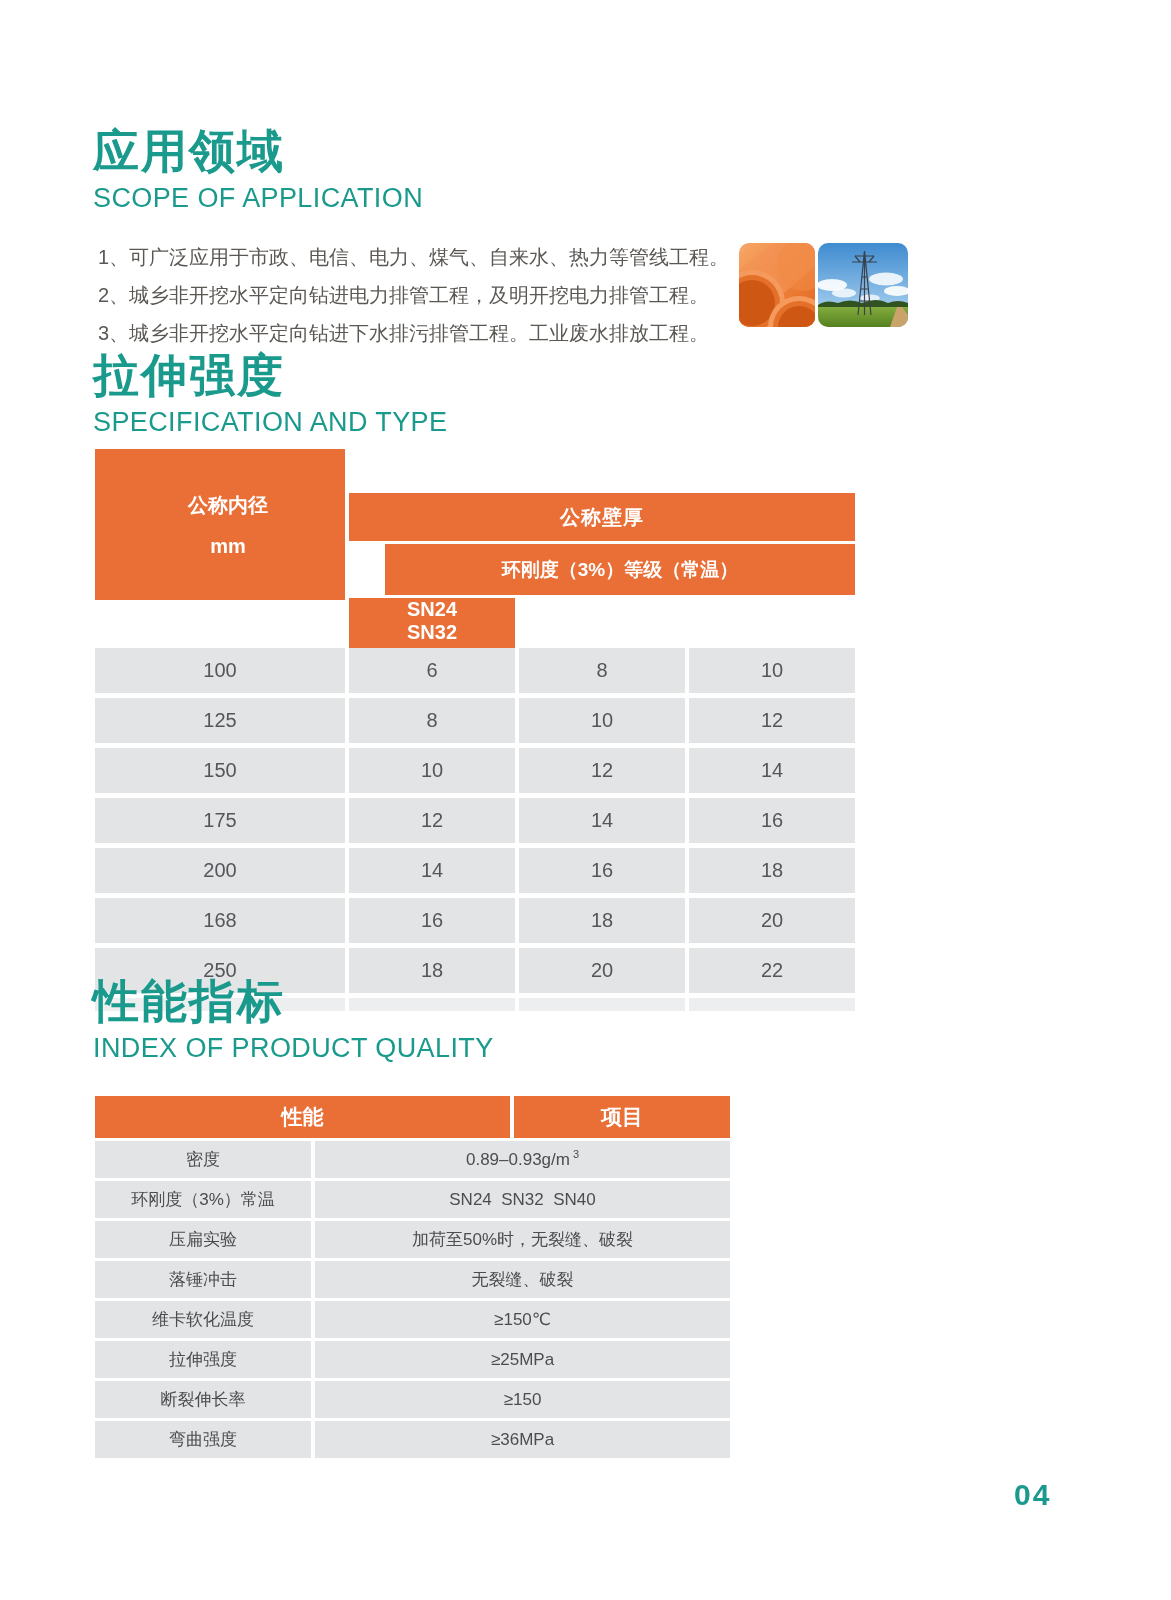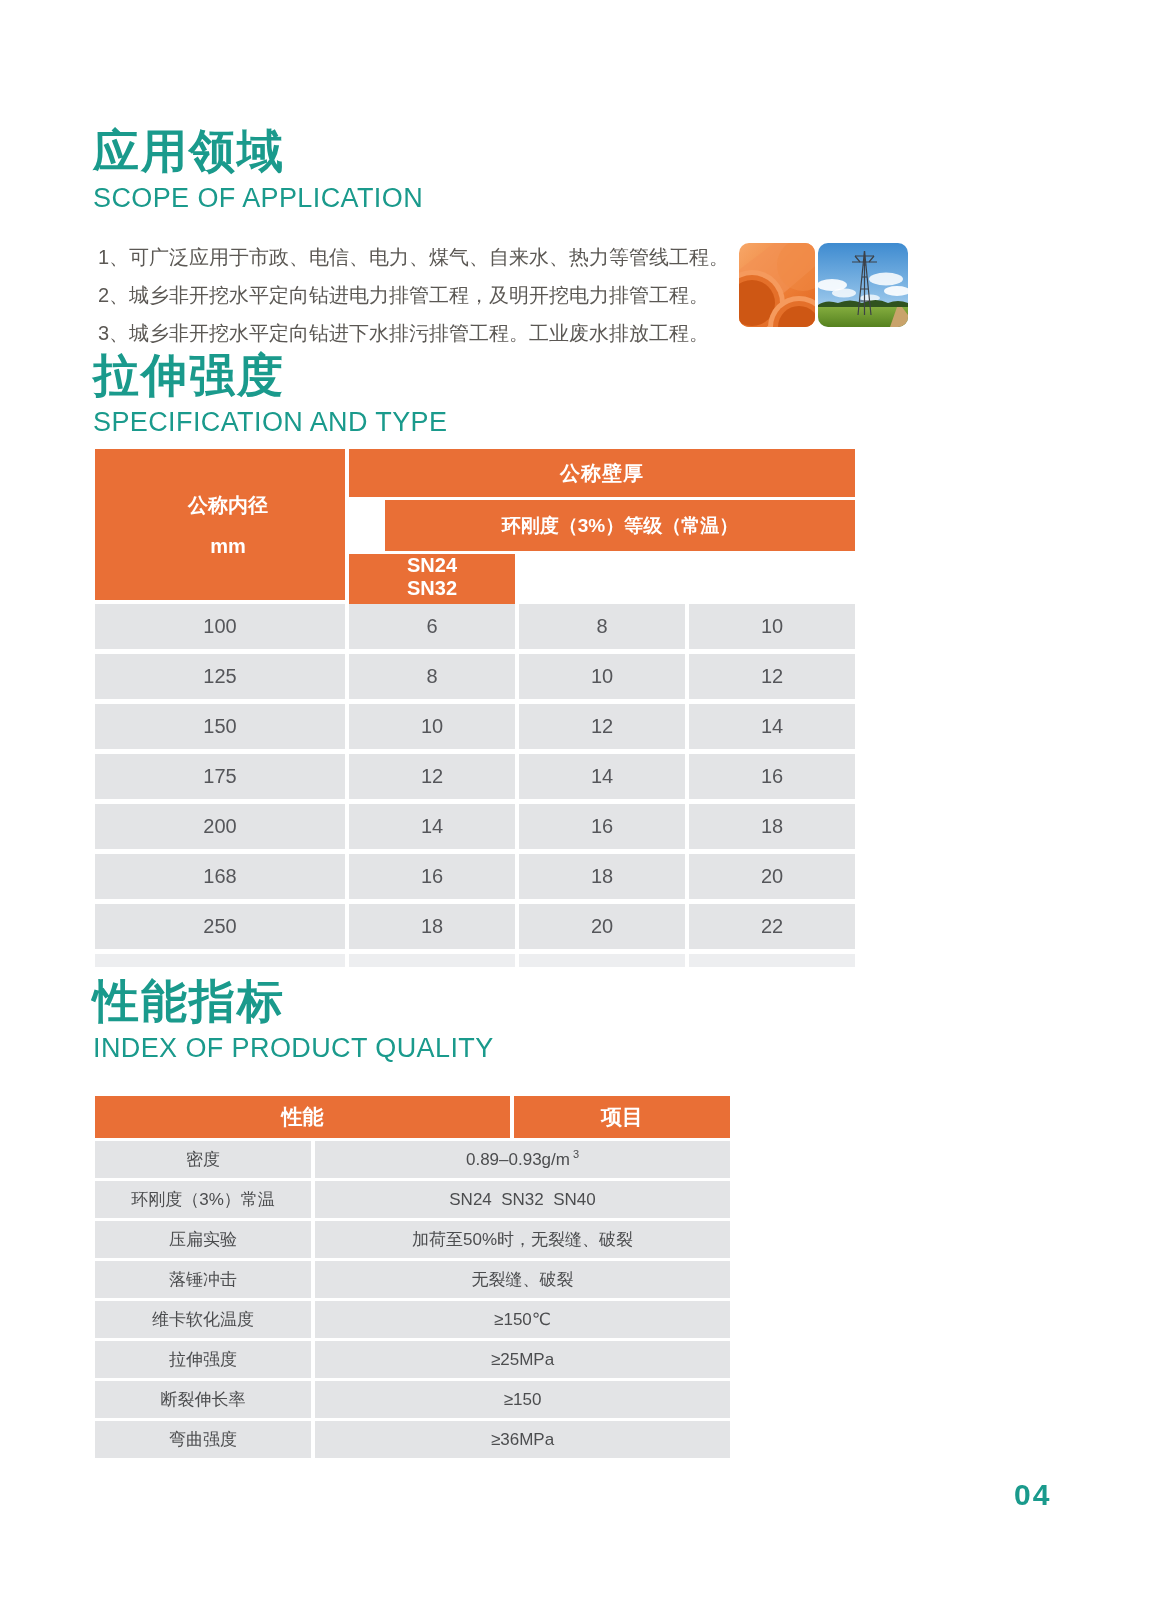--- a/index.html
+++ b/index.html
@@ -33,21 +33,21 @@
 
   
   .spec-table{ position:absolute; left:95px; top:449px; width:760px; }
   .spec-header{ display:flex; gap:4px; }
   .corner-cell{
     width:250px; height:151px; background:var(--orange); color:#fff; font-weight:bold;
     font-size:20px; display:flex; flex-direction:column; align-items:center; justify-content:center; gap:16px;padding-left:16px;
   }
   .header-right{ width:506px; display:flex; flex-direction:column; gap:3px; }
   .band{ background:var(--orange); color:#fff; font-weight:bold; display:flex; align-items:center; justify-content:center; }
-  .band1{ height:48px; font-size:20px; letter-spacing:1px; }
+  .band1{ height:48px; font-size:20px; letter-spacing:1px;margin-top:44px; }
   .band2{ height:51px; font-size:19px;margin-left:36px; }
   .sn-row{ display:flex; gap:0; height:46px;flex-direction:column; }
   .sn-cell{ width:166px; background:var(--orange); color:#fff; font-weight:bold; font-size:20px;
     display:flex; align-items:center; justify-content:center; }
   .spec-body{ margin-top:4px; display:grid; grid-template-columns:250px 166px 166px 166px; column-gap:4px; row-gap:5px; }
   .spec-body .s-row{ display:contents; }
   .cell{ height:45px; background:var(--row-gray); color:var(--txt); font-size:20px;
     display:flex; align-items:center; justify-content:center; }
   .stub-row{ margin-top:5px; display:grid; grid-template-columns:250px 166px 166px 166px; column-gap:4px; }
   .stub-cell{ height:13px; background:var(--stub-gray); }

